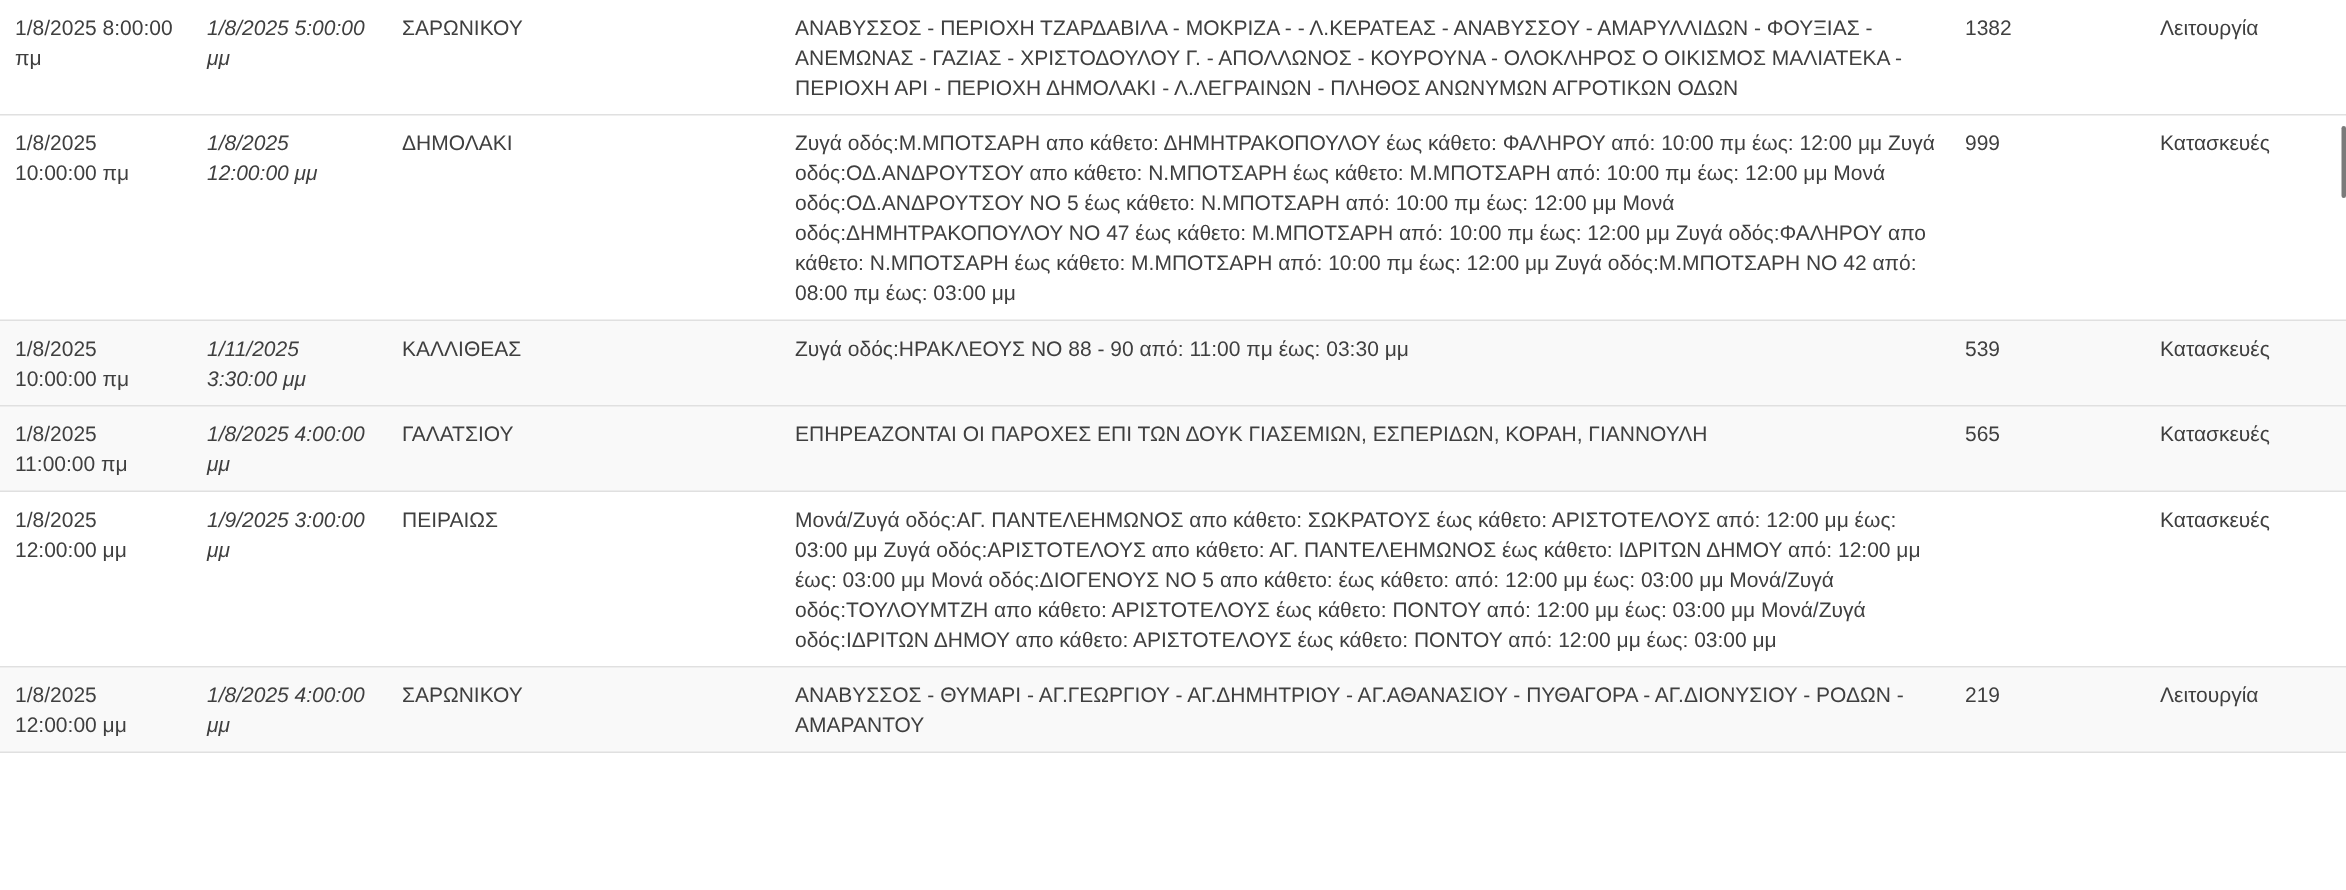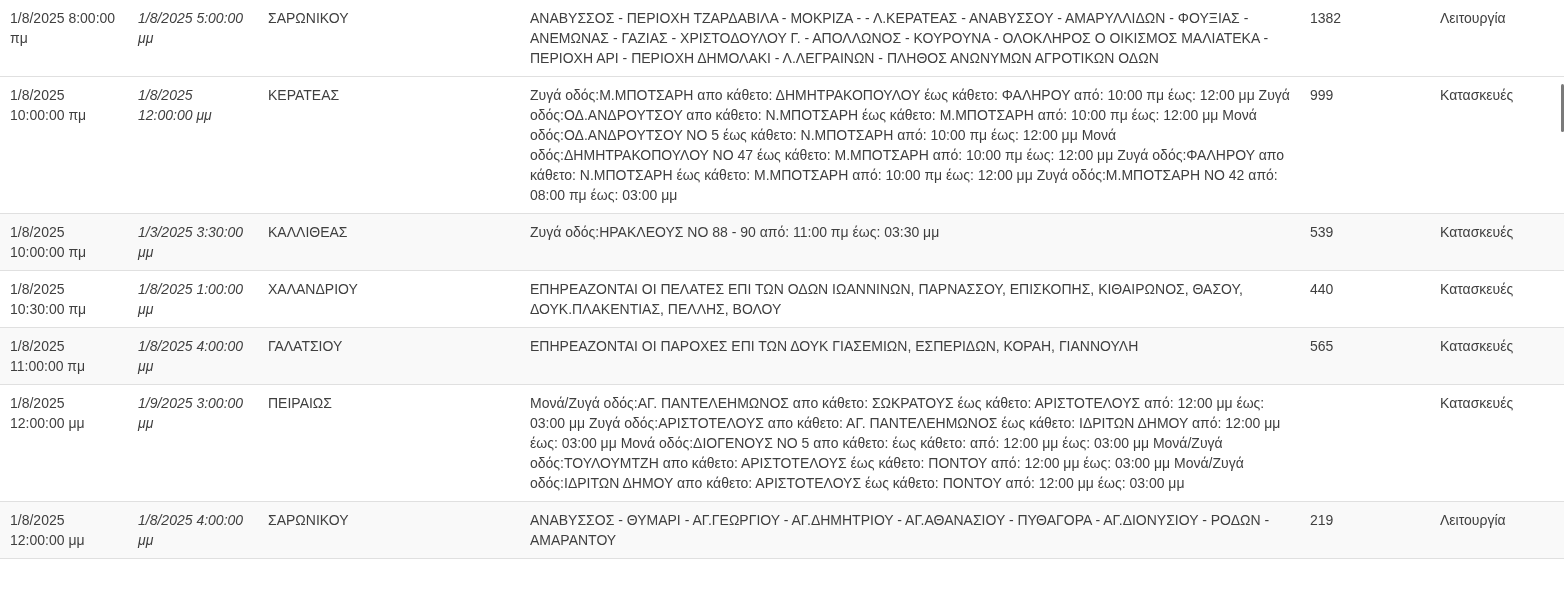--- a/index.html
+++ b/index.html
@@ -68,39 +68,31 @@
       <td class="c-start">1/8/2025 8:00:00 πμ</td>
       <td class="c-end">1/8/2025 5:00:00 μμ</td>
       <td class="c-municipality">ΣΑΡΩΝΙΚΟΥ</td>
       <td class="c-description">ΑΝΑΒΥΣΣΟΣ - ΠΕΡΙΟΧΗ ΤΖΑΡΔΑΒΙΛΑ - ΜΟΚΡΙΖΑ - - Λ.ΚΕΡΑΤΕΑΣ - ΑΝΑΒΥΣΣΟΥ - ΑΜΑΡΥΛΛΙΔΩΝ - ΦΟΥΞΙΑΣ - ΑΝΕΜΩΝΑΣ - ΓΑΖΙΑΣ - ΧΡΙΣΤΟΔΟΥΛΟΥ Γ. - ΑΠΟΛΛΩΝΟΣ - ΚΟΥΡΟΥΝΑ - ΟΛΟΚΛΗΡΟΣ Ο ΟΙΚΙΣΜΟΣ ΜΑΛΙΑΤΕΚΑ - ΠΕΡΙΟΧΗ ΑΡΙ - ΠΕΡΙΟΧΗ ΔΗΜΟΛΑΚΙ - Λ.ΛΕΓΡΑΙΝΩΝ - ΠΛΗΘΟΣ ΑΝΩΝΥΜΩΝ ΑΓΡΟΤΙΚΩΝ ΟΔΩΝ</td>
       <td class="c-number">1382</td>
       <td class="c-category">Λειτουργία</td>
     </tr>
         <tr class="row">
       <td class="c-start">1/8/2025 10:00:00 πμ</td>
       <td class="c-end">1/8/2025 12:00:00 μμ</td>
-      <td class="c-municipality">ΚΕΡΑΤΕΑΣ</td>
+      <td class="c-municipality">ΔΗΜΟΛΑΚΙ</td>
       <td class="c-description">Ζυγά οδός:Μ.ΜΠΟΤΣΑΡΗ απο κάθετο: ΔΗΜΗΤΡΑΚΟΠΟΥΛΟΥ έως κάθετο: ΦΑΛΗΡΟΥ από: 10:00 πμ έως: 12:00 μμ Ζυγά οδός:ΟΔ.ΑΝΔΡΟΥΤΣΟΥ απο κάθετο: Ν.ΜΠΟΤΣΑΡΗ έως κάθετο: Μ.ΜΠΟΤΣΑΡΗ από: 10:00 πμ έως: 12:00 μμ Μονά οδός:ΟΔ.ΑΝΔΡΟΥΤΣΟΥ ΝΟ 5 έως κάθετο: Ν.ΜΠΟΤΣΑΡΗ από: 10:00 πμ έως: 12:00 μμ Μονά οδός:ΔΗΜΗΤΡΑΚΟΠΟΥΛΟΥ ΝΟ 47 έως κάθετο: Μ.ΜΠΟΤΣΑΡΗ από: 10:00 πμ έως: 12:00 μμ Ζυγά οδός:ΦΑΛΗΡΟΥ απο κάθετο: Ν.ΜΠΟΤΣΑΡΗ έως κάθετο: Μ.ΜΠΟΤΣΑΡΗ από: 10:00 πμ έως: 12:00 μμ Ζυγά οδός:Μ.ΜΠΟΤΣΑΡΗ ΝΟ 42 από: 08:00 πμ έως: 03:00 μμ</td>
       <td class="c-number">999</td>
       <td class="c-category">Κατασκευές</td>
     </tr>
         <tr class="row alt">
       <td class="c-start">1/8/2025 10:00:00 πμ</td>
-      <td class="c-end">1/3/2025 3:30:00 μμ</td>
+      <td class="c-end">1/11/2025 3:30:00 μμ</td>
       <td class="c-municipality">ΚΑΛΛΙΘΕΑΣ</td>
       <td class="c-description">Ζυγά οδός:ΗΡΑΚΛΕΟΥΣ ΝΟ 88 - 90 από: 11:00 πμ έως: 03:30 μμ</td>
       <td class="c-number">539</td>
-      <td class="c-category">Κατασκευές</td>
-    </tr>
-        <tr class="row">
-      <td class="c-start">1/8/2025 10:30:00 πμ</td>
-      <td class="c-end">1/8/2025 1:00:00 μμ</td>
-      <td class="c-municipality">ΧΑΛΑΝΔΡΙΟΥ</td>
-      <td class="c-description">ΕΠΗΡΕΑΖΟΝΤΑΙ ΟΙ ΠΕΛΑΤΕΣ ΕΠΙ ΤΩΝ ΟΔΩΝ ΙΩΑΝΝΙΝΩΝ, ΠΑΡΝΑΣΣΟΥ, ΕΠΙΣΚΟΠΗΣ, ΚΙΘΑΙΡΩΝΟΣ, ΘΑΣΟΥ, ΔΟΥΚ.ΠΛΑΚΕΝΤΙΑΣ, ΠΕΛΛΗΣ, ΒΟΛΟΥ</td>
-      <td class="c-number">440</td>
       <td class="c-category">Κατασκευές</td>
     </tr>
         <tr class="row alt">
       <td class="c-start">1/8/2025 11:00:00 πμ</td>
       <td class="c-end">1/8/2025 4:00:00 μμ</td>
       <td class="c-municipality">ΓΑΛΑΤΣΙΟΥ</td>
       <td class="c-description">ΕΠΗΡΕΑΖΟΝΤΑΙ ΟΙ ΠΑΡΟΧΕΣ ΕΠΙ ΤΩΝ ΔΟΥΚ ΓΙΑΣΕΜΙΩΝ, ΕΣΠΕΡΙΔΩΝ, ΚΟΡΑΗ, ΓΙΑΝΝΟΥΛΗ</td>
       <td class="c-number">565</td>
       <td class="c-category">Κατασκευές</td>
     </tr>

